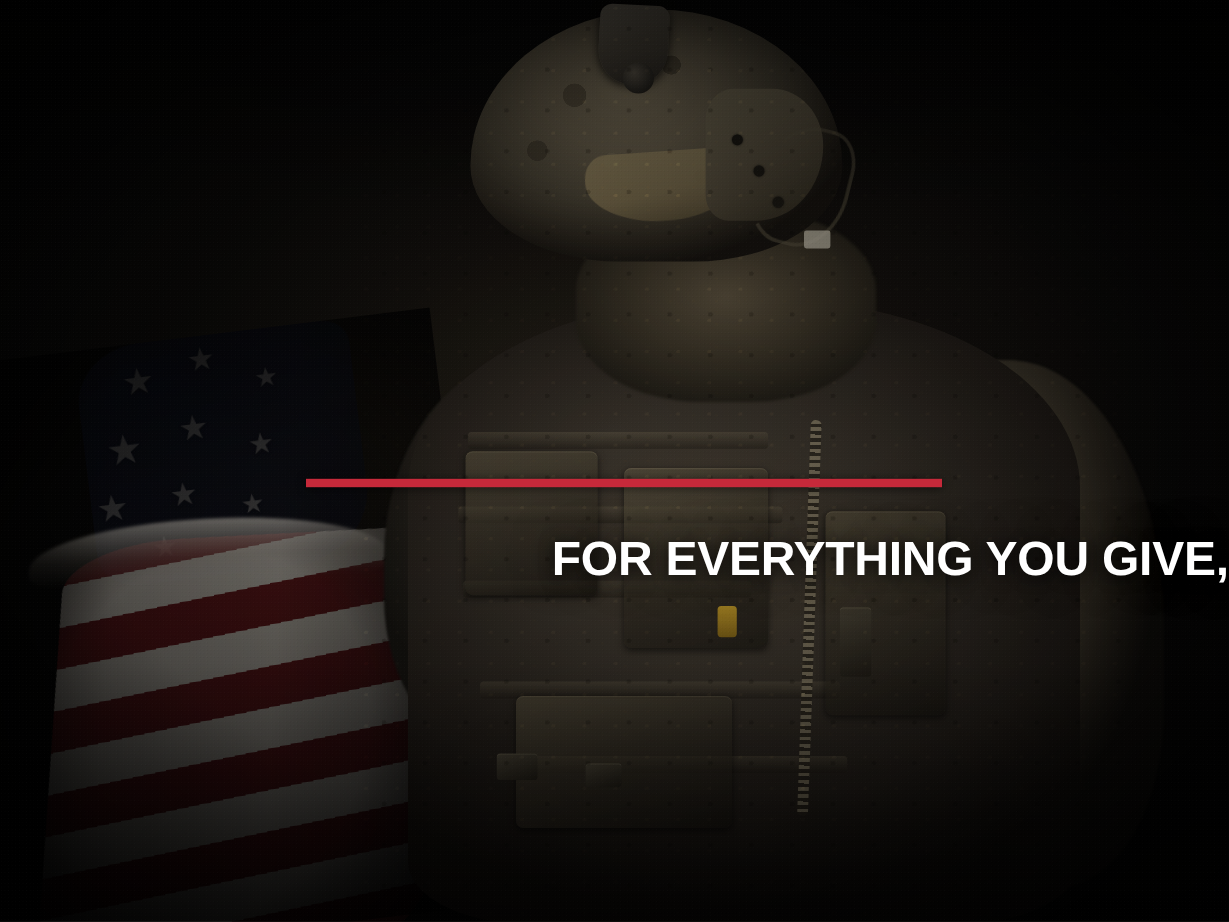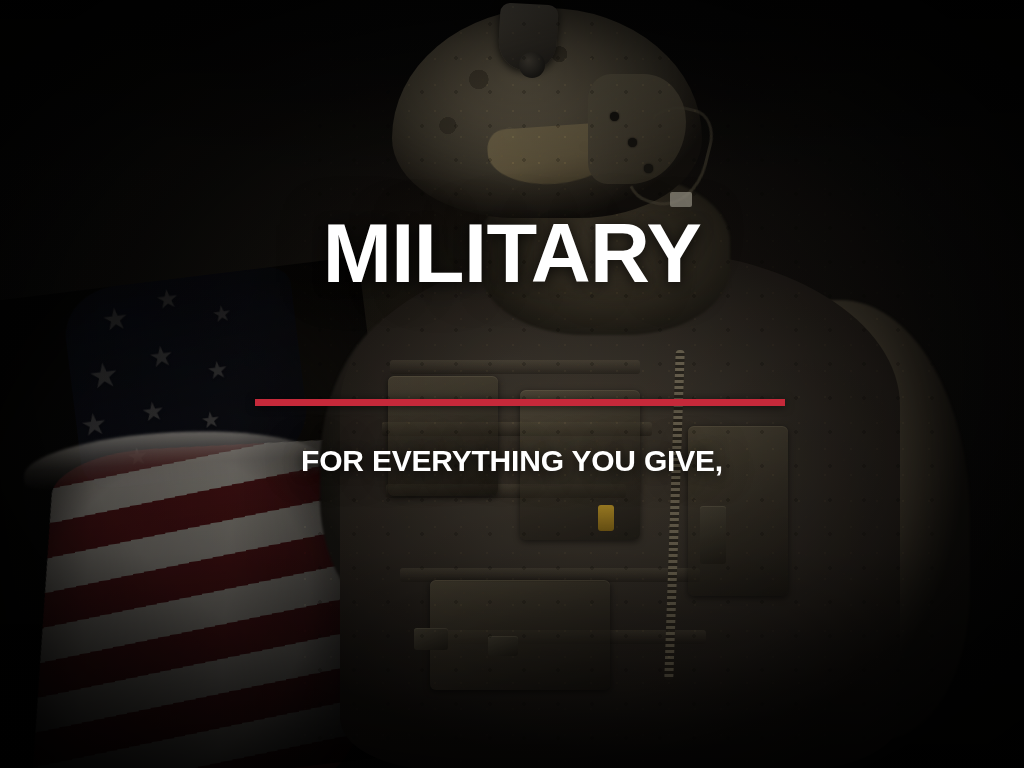--- a/index.html
+++ b/index.html
@@ -395,22 +395,22 @@
     height: 7px;
     background: #c6293a;
     box-shadow: 0 1px 8px rgba(0,0,0,.6);
   }
 
   .subhead {
     position: absolute;
     left: 0; right: 0;
     color: #ffffff;
     font-weight: 700;
-    text-align: center;
-    font-size: 30px;
+    text-align: right;
+    font-size: 40px;
     letter-spacing: -0.2px;
     line-height: 1.0;
     text-shadow: 0 2px 12px rgba(0,0,0,.72), 0 0 34px rgba(0,0,0,.5);
     white-space: nowrap;
   }
   .subhead-1 { top: 446px; }
   .subhead-2 { top: 500px; }
 </style>
 </head>
 <body>
@@ -475,21 +475,20 @@
       </div>
     </div>
 
     <div class="marpat"></div>
     <div class="photo-shade"></div>
     <div class="grain"></div>
   </div>
 
   <div class="overlay">
 
-    <div class="headline headline-1">MILITARY</div>
 
 
     <div class="rule" style="background: rgb(198, 41, 58);"></div>
 
     <div class="subhead subhead-1">FOR EVERYTHING YOU GIVE,</div>
 
   </div>
 
 </div>
 

